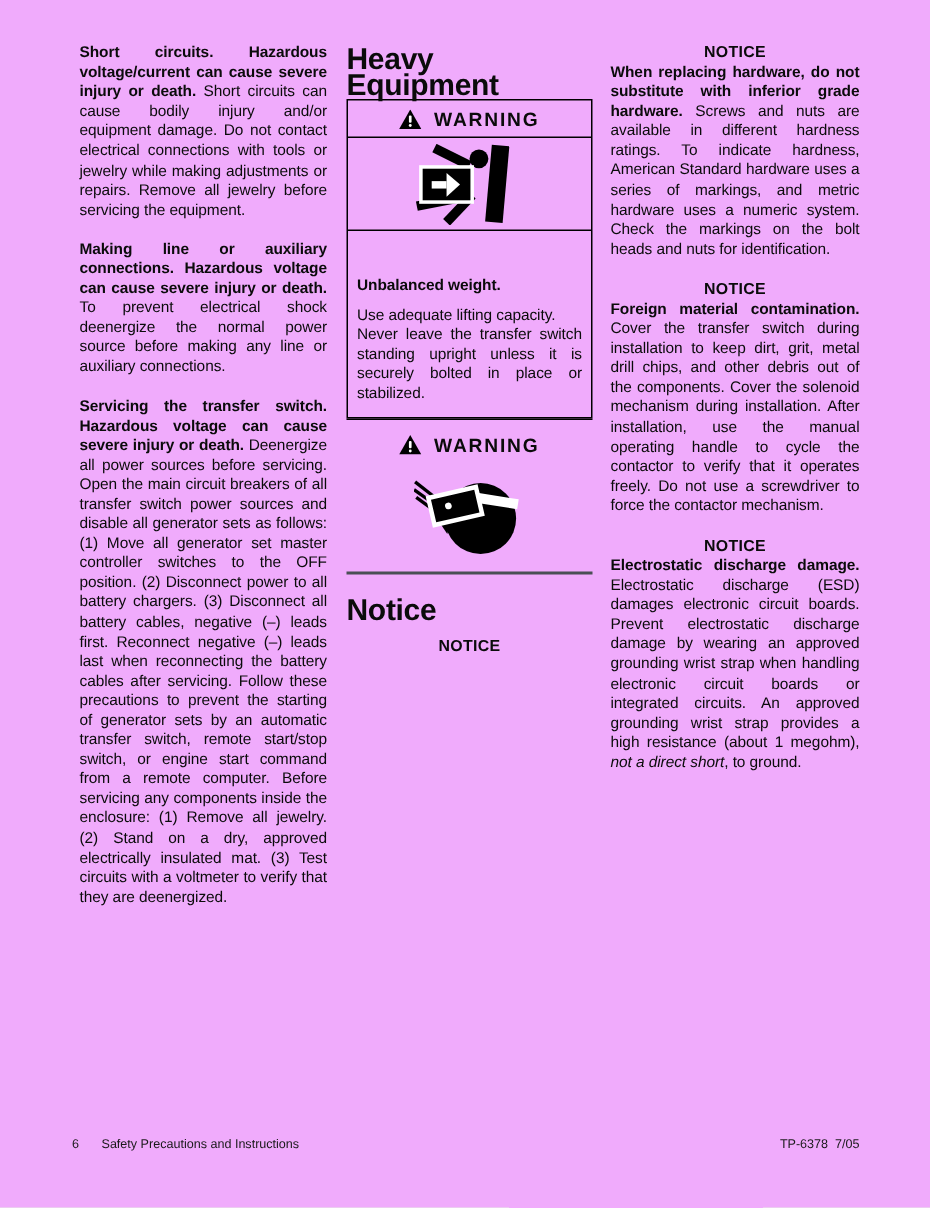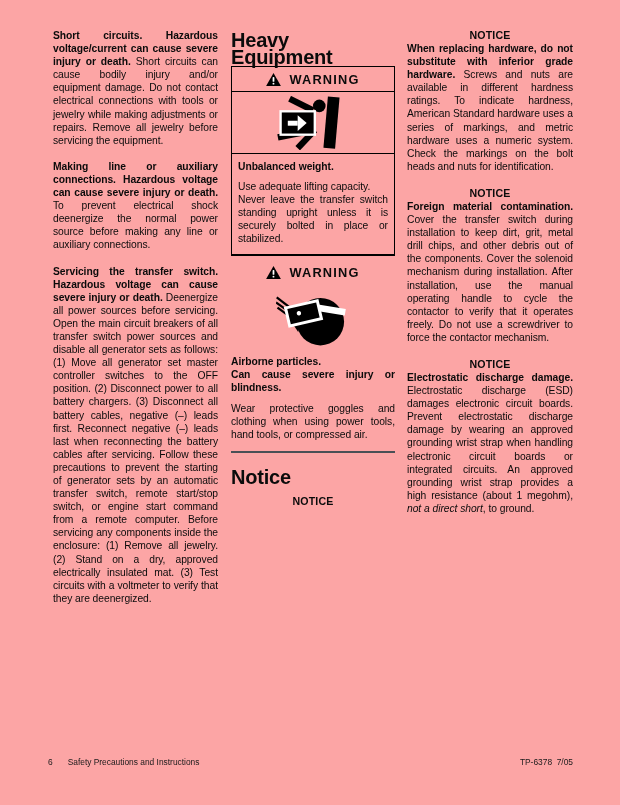--- a/index.html
+++ b/index.html
@@ -1,17 +1,17 @@
 <!DOCTYPE html>
 <html><head>
 <meta charset="utf-8">
 <style>
   html,body{margin:0;padding:0;background:#e8e8e8;}
   .page{
-    position:relative;width:620px;height:805px;background:#fca5a5;
+    position:relative;width:620px;height:805px;background:#f0abfc;
     font-family:"Liberation Sans", sans-serif;color:#0b0b0b;overflow:hidden;
     margin:0 auto;
   }
   .col{position:absolute;top:29px;}
   .col1{left:53px;width:165px;}
   .col2{left:231px;width:164px;}
   .col3{left:407px;width:166px;}
 
   .body-text{font-size:10.3px;line-height:13.1px;text-align:justify;letter-spacing:-0.05px;}
   .para{margin:0 0 13px 0;}
@@ -20,21 +20,21 @@
   h2.sec{font-size:20px;font-weight:bold;margin:0;line-height:17px;letter-spacing:-0.2px;}
   .h-gap{margin-bottom:11px;}
 
   
   .warnbox{border:1.7px solid #000;}
   .warn-head{display:flex;align-items:center;justify-content:center;gap:8px;
     padding:5px 0 4px 0;border-bottom:1.7px solid #000;}
   .warn-head .wtxt{font-weight:bold;font-size:12.8px;letter-spacing:1.2px;}
   .warn-pict{display:flex;align-items:center;justify-content:center;padding:4px 0 3px 0;
     border-bottom:1.7px solid #000;}
-  .warn-body{padding:6px 6px 8px 6px;}
+  .warn-body{padding:6px 6px 8px 6px;margin-top:24px;}
   .warn-body .bold-block{font-weight:bold;}
   .warn-body .gap{height:7px;}
 
   
   .rule{border:none;border-top:1.8px solid #000;margin:0;}
   .rule-bottom{border:none;border-top:2.2px solid #4a4f55;margin:0;}
   .open-warn-head{display:flex;align-items:center;justify-content:center;gap:8px;margin-top:9px;}
   .open-pict{display:flex;align-items:center;justify-content:center;margin:9px 0 8px 0;}
 
   .notice-label{font-weight:bold;font-size:10.6px;text-align:center;letter-spacing:0.2px;margin:0 0 1px 0;}
@@ -121,26 +121,20 @@
                 <rect x="52" y="21" width="42" height="9" fill="#fff"></rect>
               </g>
             <polygon points="22,46 34,42 30,58" fill="#000"></polygon>
             <g transform="rotate(-13 38 32)">
               <rect x="15" y="20" width="44" height="25" fill="#000" stroke="#fff" stroke-width="4"></rect>
               <circle cx="31" cy="31" r="3" fill="#fff"></circle>
             </g>
           </svg>
         </span>
       </div>
-      <div class="body-text">
-        <div style="font-weight:bold;">Airborne particles.</div>
-        <div style="font-weight:bold;">Can cause severe injury or blindness.</div>
-        <div class="warn-body-gap" style="height:8px;"></div>
-        <div>Wear protective goggles and clothing when using power tools, hand tools, or compressed air.</div>
-      </div>
       <hr class="rule-bottom" style="margin-top:10px;">
     </div>
 
     <h2 class="sec" style="margin-top:16px;margin-bottom:9px;">Notice</h2>
     <div class="notice-label">NOTICE</div>
   </div>
 
   <div class="col col3">
     <div class="notice-label">NOTICE</div>
     <p class="body-text notice-para"><b>When replacing hardware, do not substitute with inferior grade hardware.</b> <span>Screws and nuts are available in different hardness ratings. To indicate hardness, American Standard hardware uses a series of markings, and metric hardware uses a numeric system. Check the markings on the bolt heads and nuts for identification.</span></p>

